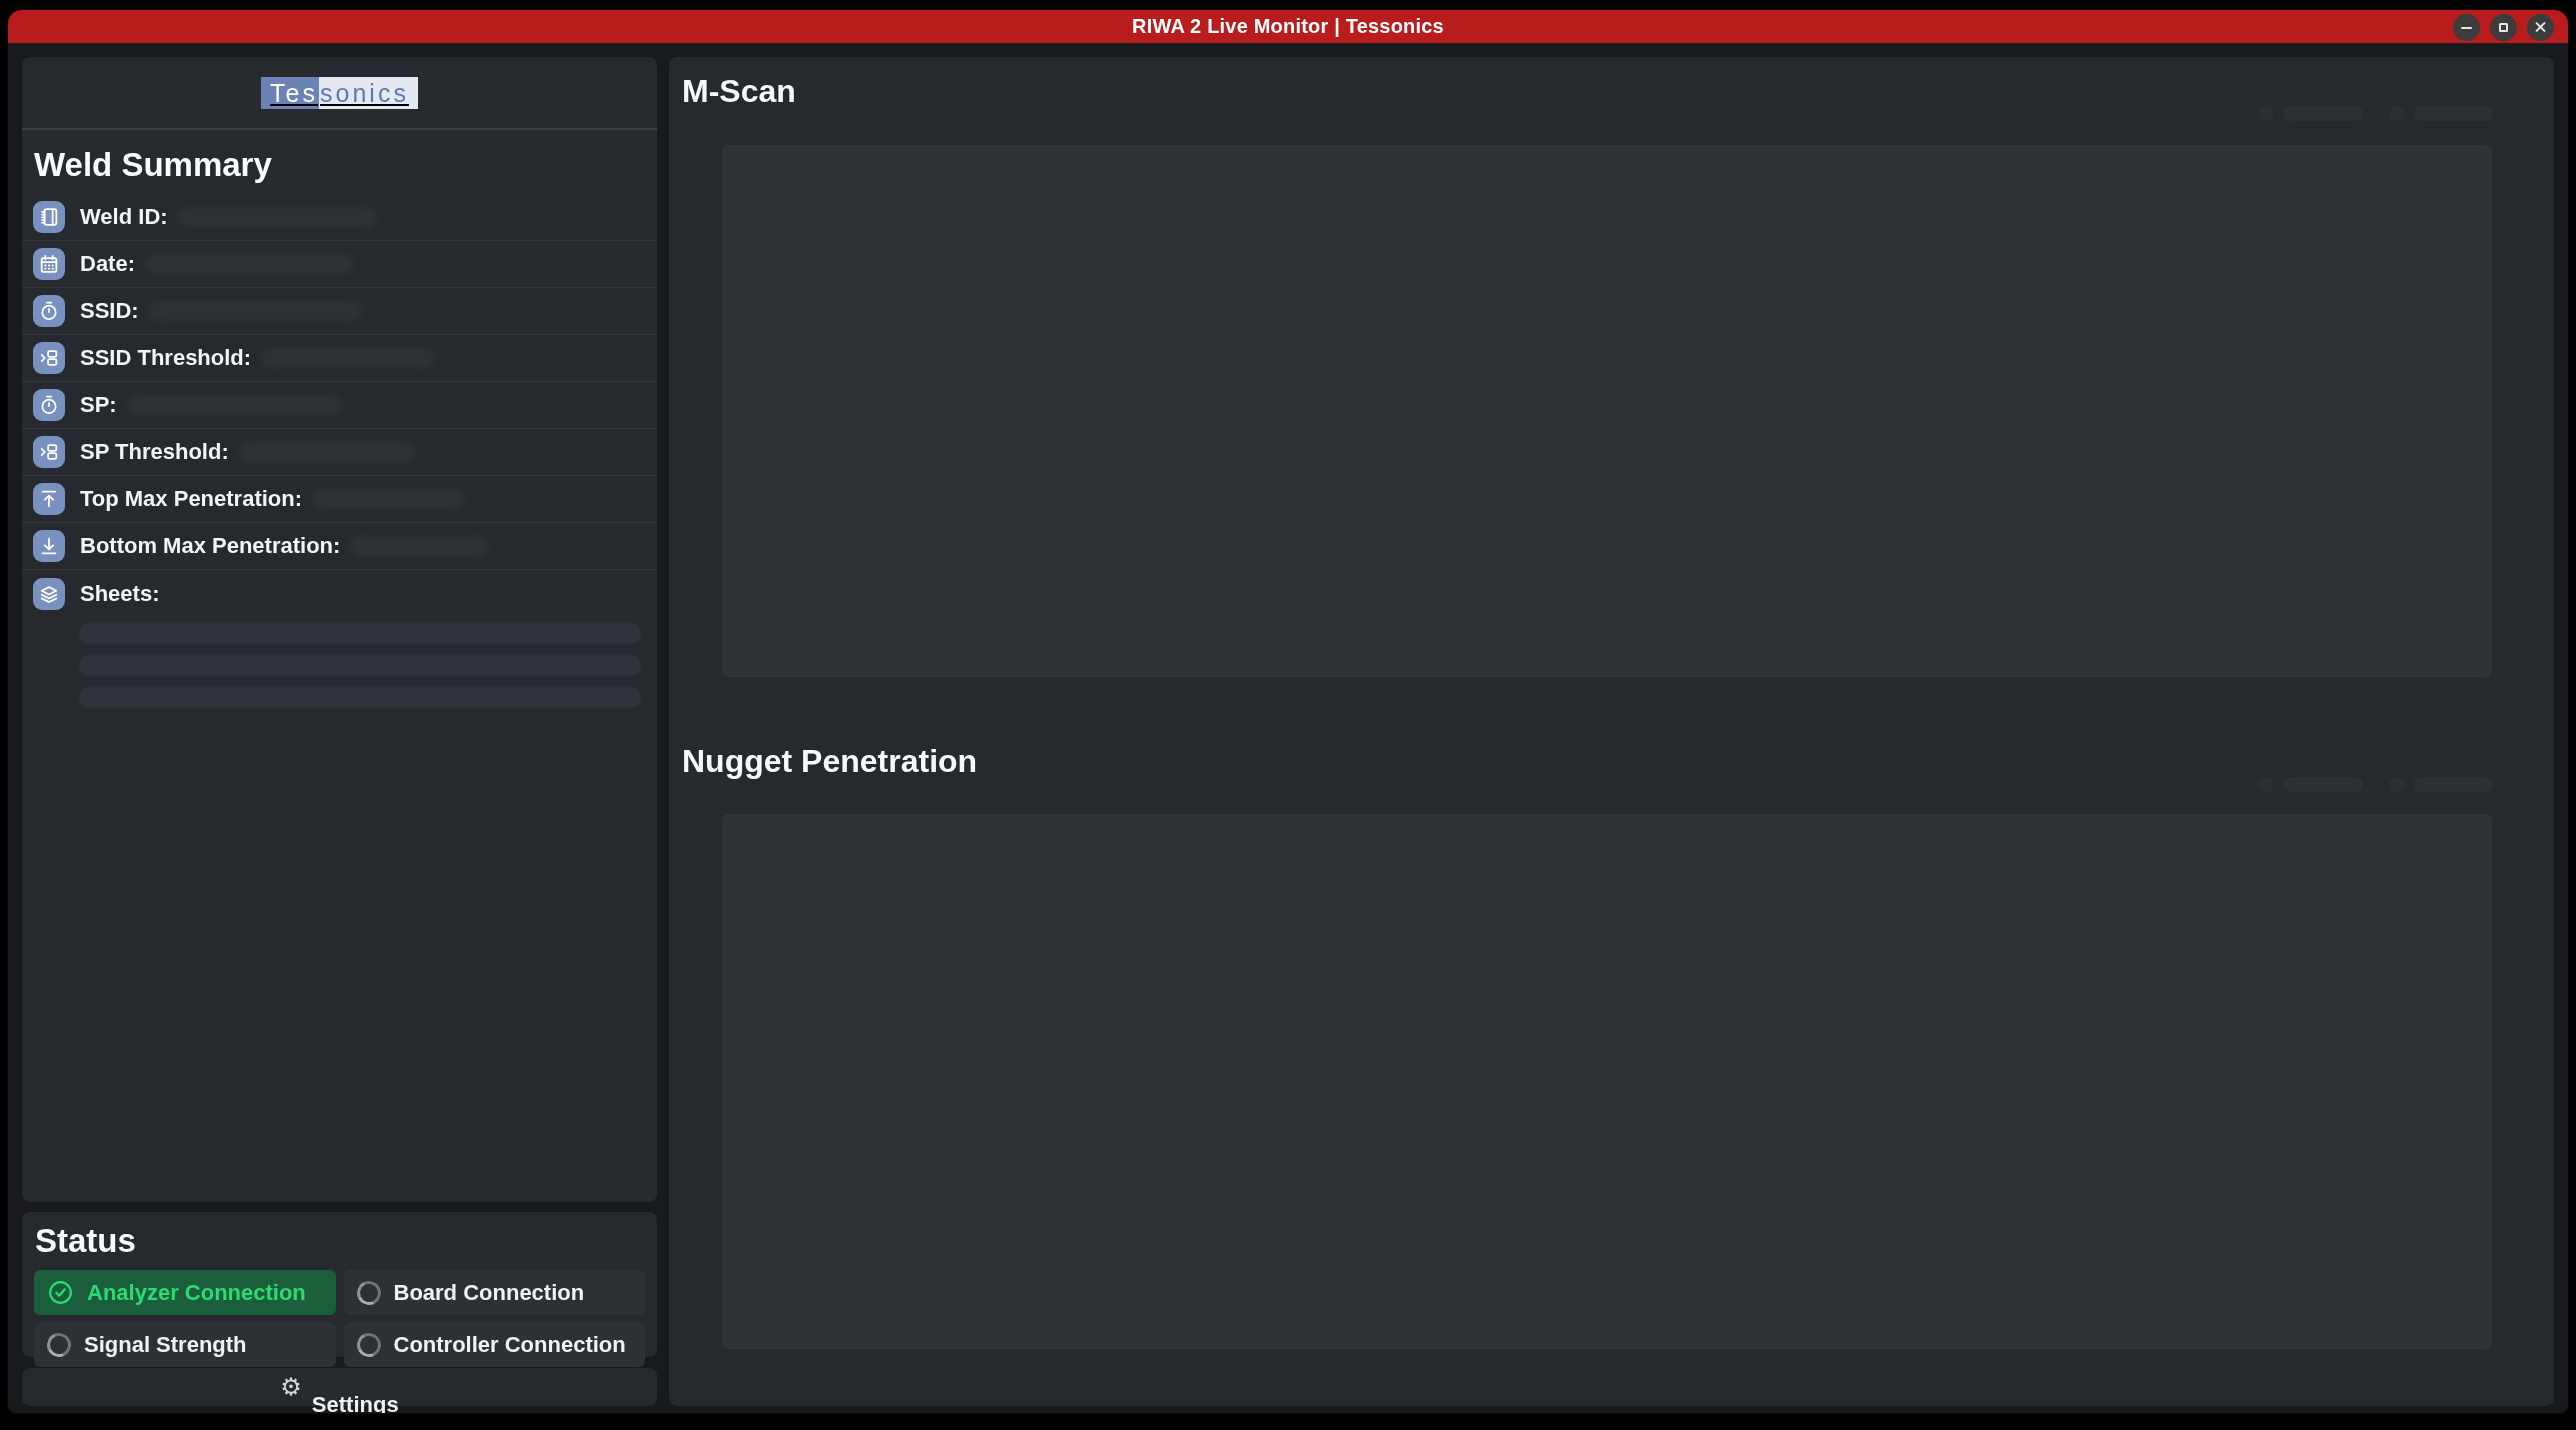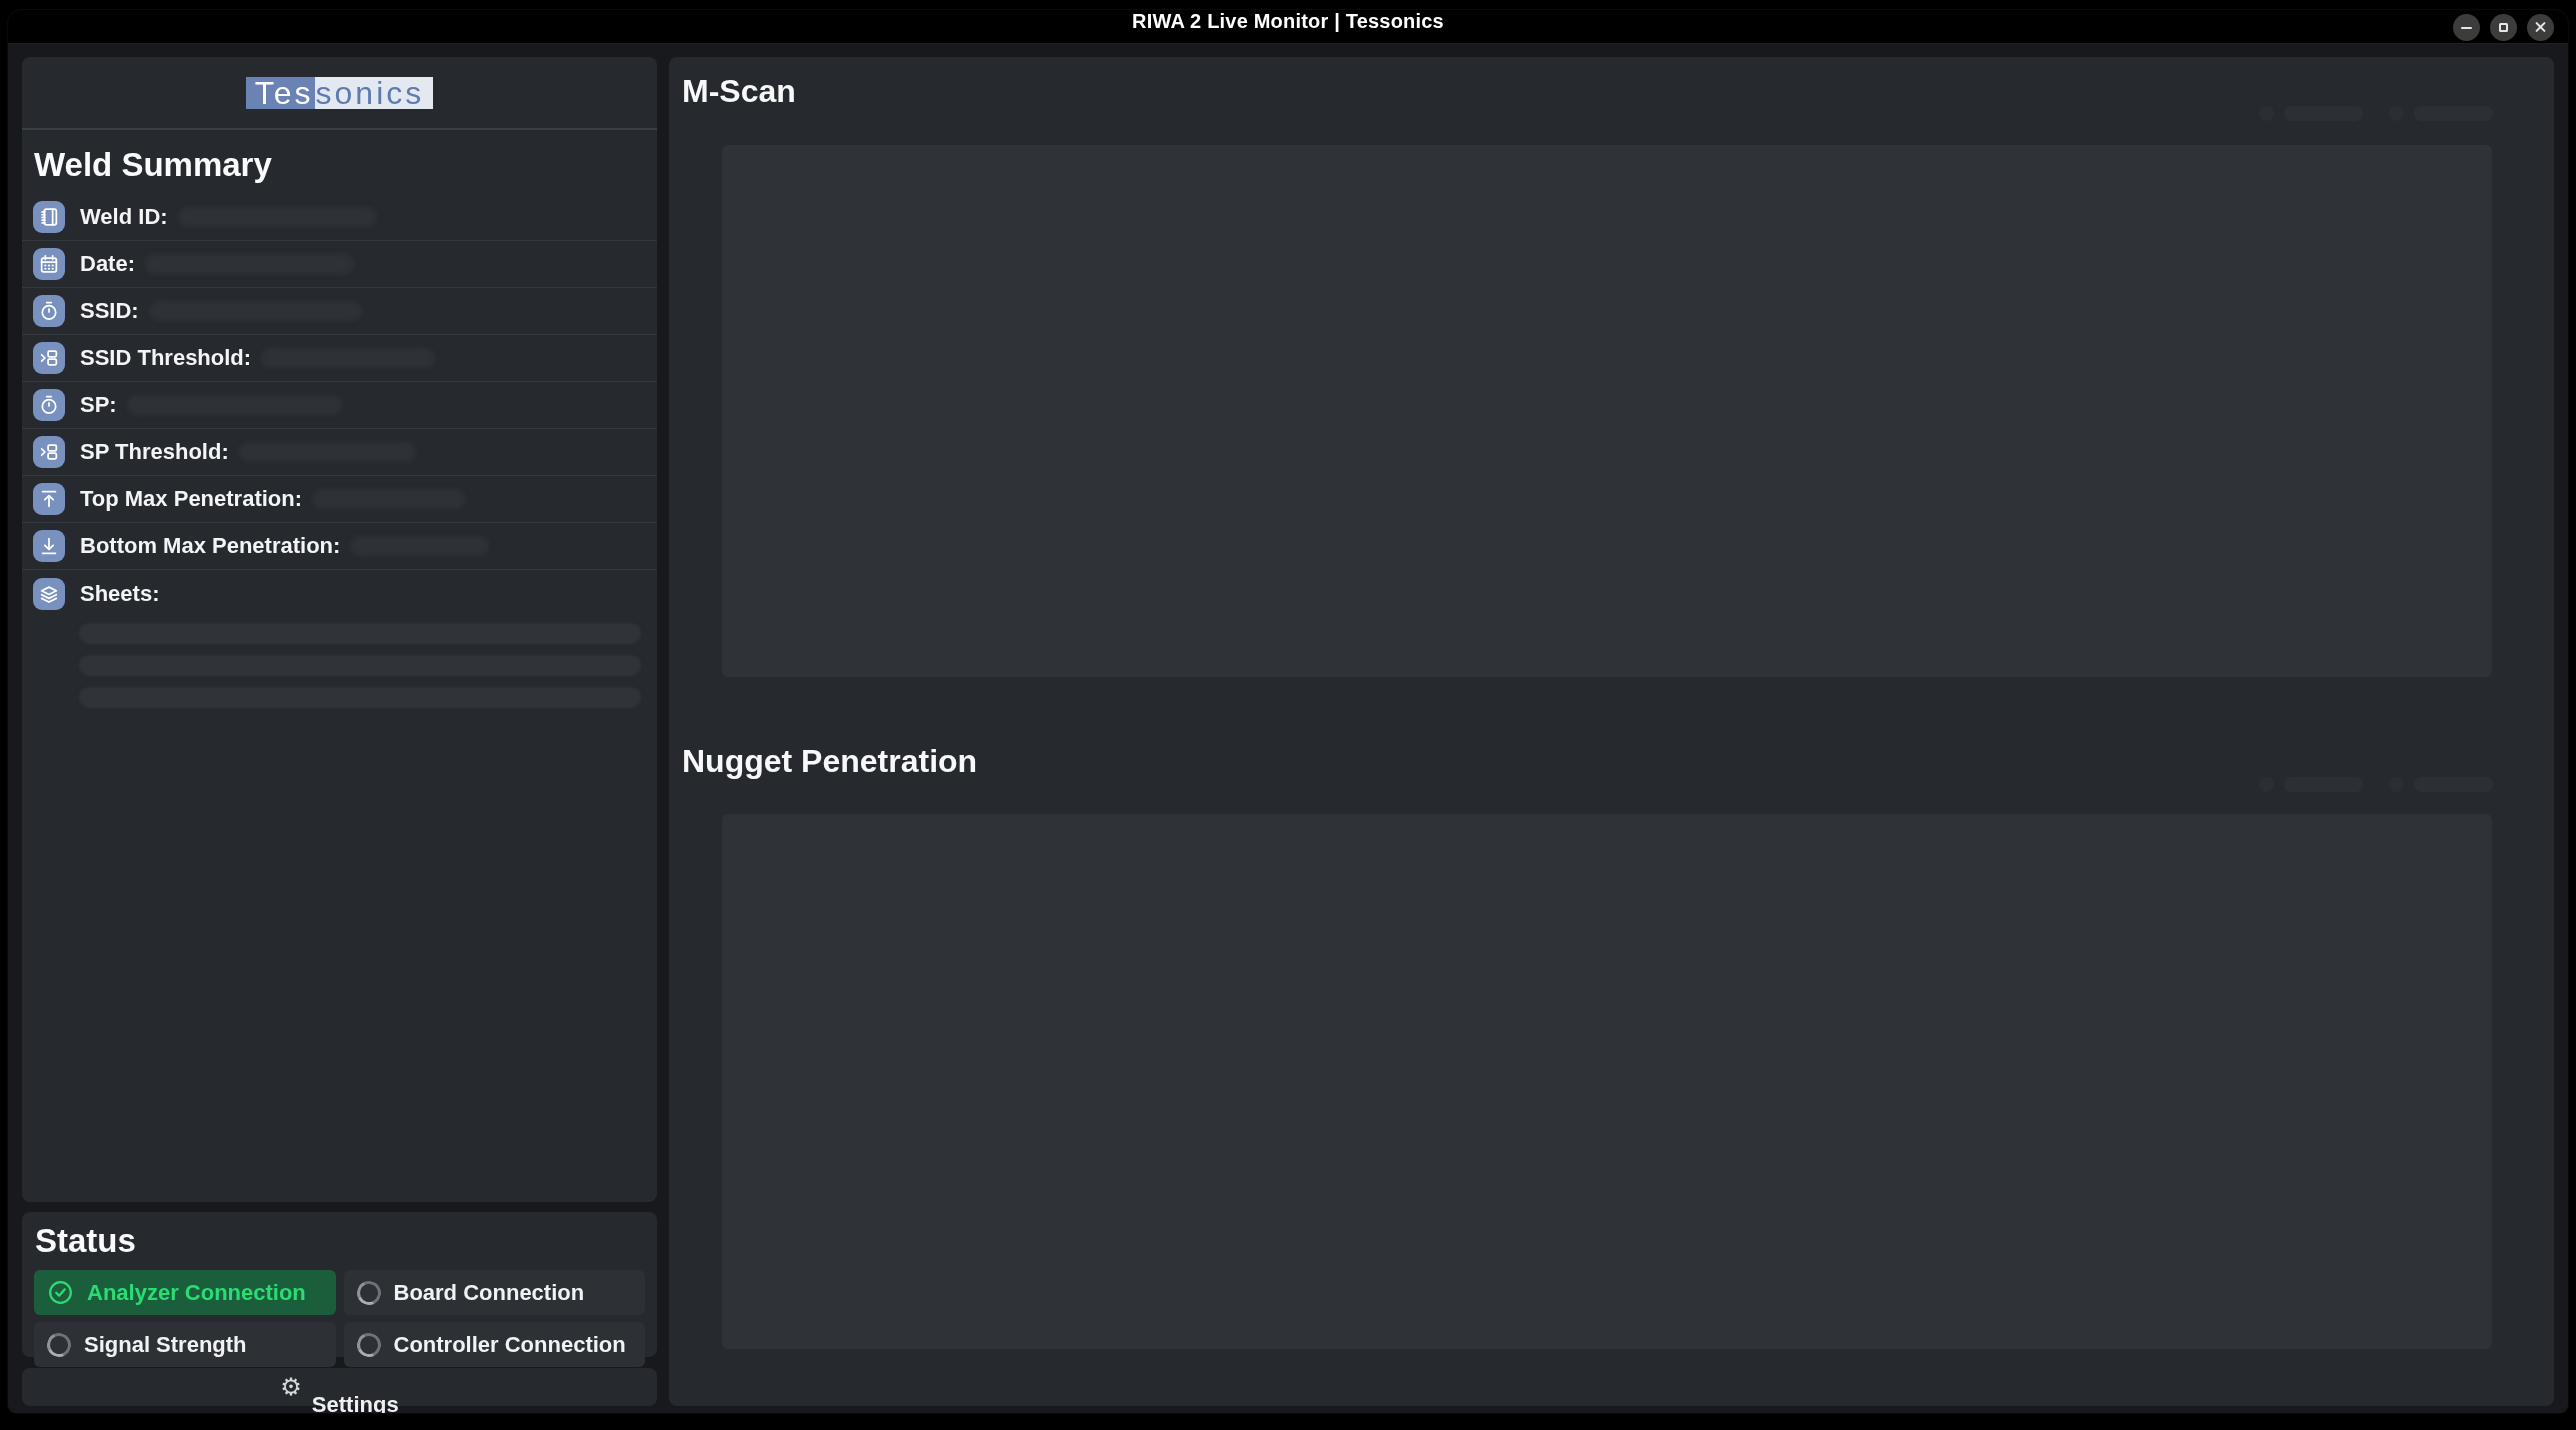--- a/index.html
+++ b/index.html
@@ -8,41 +8,41 @@
 
   .window {
     position: absolute; left: 8px; top: 10px; width: 2560px; height: 1403px;
     background: #17191c; border-radius: 14px 14px 8px 8px; overflow: hidden;
     box-shadow: 0 0 0 1px #0a0a0a;
   }
 
   
   .titlebar {
     position: absolute; left: 0; top: 0; right: 0; height: 34px;
-    background: #000000; border-bottom: 1px solid #1f1f1f;
-    display: flex; align-items: flex-start; justify-content: center;
+    background: #b91c1c; border-bottom: 1px solid #1f1f1f;
+    display: flex; align-items: center; justify-content: center;
   }
   .titlebar-title { color: #ffffff; font-size: 20px; font-weight: 700; letter-spacing: 0.2px; }
   .win-controls { position: absolute; right: 14px; top: 0; height: 34px; display: flex; align-items: center; gap: 10px; }
   .win-btn {
     width: 27px; height: 27px; border-radius: 50%; background: #3c3c3c; border: none;
     position: relative; cursor: pointer; display: inline-block;
   }
   .glyph-min { position: absolute; left: 8px; top: 13px; width: 11px; height: 2px; background: #e6e6e6; border-radius: 1px; }
   .glyph-max { position: absolute; left: 9px; top: 9px; width: 9px; height: 9px; border: 2px solid #e6e6e6; border-radius: 1.5px; }
   .glyph-close-a, .glyph-close-b { position: absolute; left: 7px; top: 12.4px; width: 13px; height: 2px; background: #e6e6e6; border-radius: 1px; }
   .glyph-close-a { transform: rotate(45deg); } .glyph-close-b { transform: rotate(-45deg); }
 
   
   .card { position: absolute; background: #26292e; border-radius: 8px; }
 
   
   .sidebar { left: 14px; top: 47px; width: 635px; height: 1145px; overflow: hidden; }
   .logo-header { height: 73px; border-bottom: 2px solid #3a3f46; display: flex; align-items: center; justify-content: center; }
-  .logo { display: flex; height: 32px; align-items: flex-end; font-size: 32px; letter-spacing: 3px; line-height: 30px; }
+  .logo { display: flex; height: 32px; align-items: flex-end; font-size: 25px; letter-spacing: 3px; line-height: 30px; text-decoration: underline; }
   .logo-left  { background: #6a83b4; color: #ffffff; padding: 1px 1px 1px 9px; }
   .logo-right { background: #e4e9f1; color: #5f7ab0; padding: 1px 9px 1px 1px; }
 
   .section-heading { color: #fafbfc; font-size: 33px; font-weight: 700; }
   .summary-heading { margin: 16px 0 10px 12px; }
 
   .summary-rows { }
   .summary-row {
     height: 47px; display: flex; align-items: center; padding-left: 11px;
     border-bottom: 1.5px solid #34383d;

